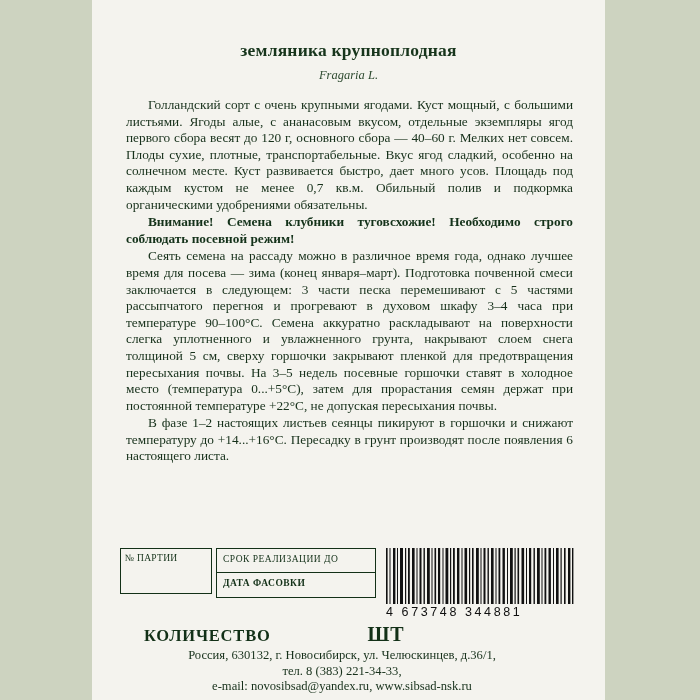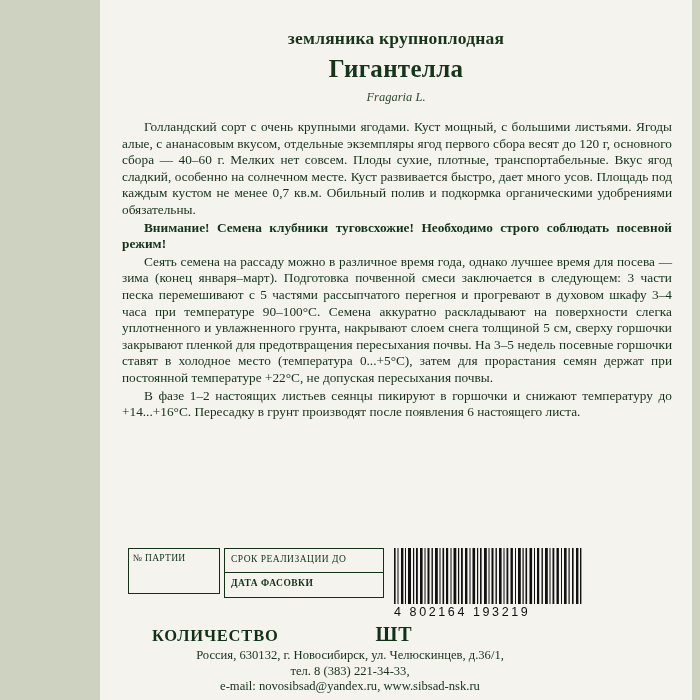--- a/index.html
+++ b/index.html
@@ -8,27 +8,27 @@
   }
   body {
     width: 700px;
     height: 700px;
     background: #cdd3c0;
     font-family: "Liberation Serif", serif;
     overflow: hidden;
   }
   .packet {
     position: absolute;
-    left: 100px;
+    left: 92px;
     top: 0;
-    width: 592px;
+    width: 513px;
     height: 700px;
     background: #f4f3ee;
     box-sizing: border-box;
-    padding: 0;
+    padding: 12px;
   }
   .header {
     text-align: center;
     padding-top: 28px;
   }
   .title-sub {
     font-size: 17.5px;
     font-weight: bold;
     color: #17351c;
     letter-spacing: 0.2px;
@@ -164,21 +164,20 @@
     white-space: nowrap;
   }
 </style>
 </head>
 <body>
 
 <div class="packet">
 
   <div class="header">
     <div class="title-sub">земляника крупноплодная</div>
-    <div class="title-main">Гигантелла</div>
     <div class="title-latin">Fragaria L.</div>
   </div>
 
   <div class="body-text">
     <p class="para">Голландский сорт с очень крупными ягодами. Куст мощный, с большими листьями. Ягоды алые, с ананасовым вкусом, отдельные экземпляры ягод первого сбора весят до 120 г, основного сбора — 40–60 г. Мелких нет совсем. Плоды сухие, плотные, транспортабельные. Вкус ягод сладкий, особенно на солнечном месте. Куст развивается быстро, дает много усов. Площадь под каждым кустом не менее 0,7 кв.м. Обильный полив и подкормка органическими удобрениями обязательны.</p>
     <p class="para warning">Внимание! Семена клубники туговсхожие! Необходимо строго соблюдать посевной режим!</p>
     <p class="para para-gap">Сеять семена на рассаду можно в различное время года, однако лучшее время для посева — зима (конец января–март). Подготовка почвенной смеси заключается в следующем: 3 части песка перемешивают с 5 частями рассыпчатого перегноя и прогревают в духовом шкафу 3–4 часа при температуре 90–100°С. Семена аккуратно раскладывают на поверхности слегка уплотненного и увлажненного грунта, накрывают слоем снега толщиной 5 см, сверху горшочки закрывают пленкой для предотвращения пересыхания почвы. На 3–5 недель посевные горшочки ставят в холодное место (температура 0...+5°С), затем для прорастания семян держат при постоянной температуре +22°С, не допуская пересыхания почвы.</p>
     <p class="para para-gap">В фазе 1–2 настоящих листьев сеянцы пикируют в горшочки и снижают температуру до +14...+16°С. Пересадку в грунт производят после появления 6 настоящего листа.</p>
   </div>
 
@@ -239,21 +238,21 @@
             <rect x="160.5" y="0" width="1.8" height="56"></rect>
             <rect x="164.5" y="0" width="2.4" height="56"></rect>
             <rect x="169" y="0" width="1" height="56"></rect>
             <rect x="172" y="0" width="2.6" height="56"></rect>
             <rect x="176.5" y="0" width="1.2" height="56"></rect>
             <rect x="180" y="0" width="1.6" height="56"></rect>
             <rect x="184" y="0" width="2.4" height="56"></rect>
             <rect x="188" y="0" width="1.4" height="56"></rect>
           </g>
         </svg>
-        <div class="barcode-digits">4 802164 193219</div>
+        <div class="barcode-digits">4 673748 344881</div>
       </div>
     </div>
 
     <div class="qty-row">
       <div class="qty-label">КОЛИЧЕСТВО</div>
       <div class="qty-unit">ШТ</div>
     </div>
 
     <div class="contacts">
       <div>Россия, 630132, г. Новосибирск, ул. Челюскинцев, д.36/1,</div>

